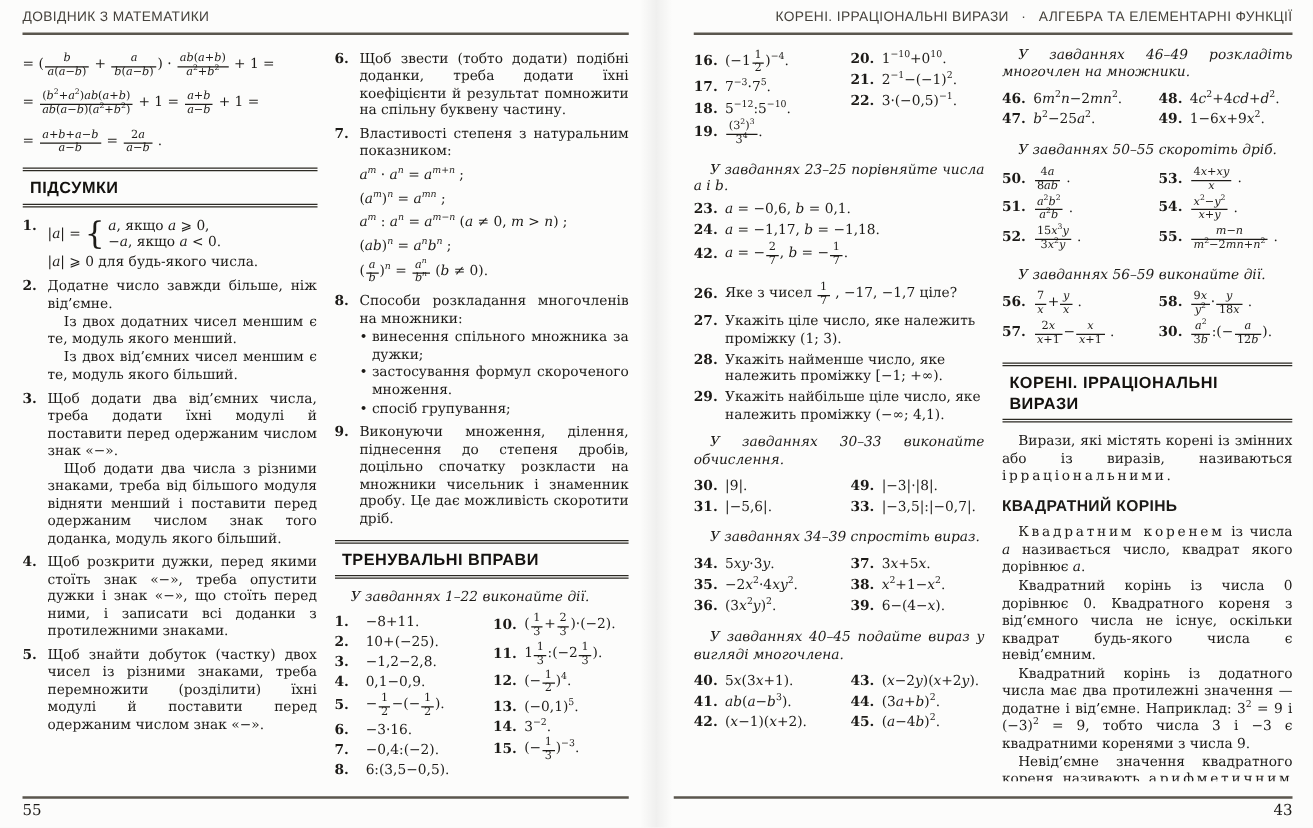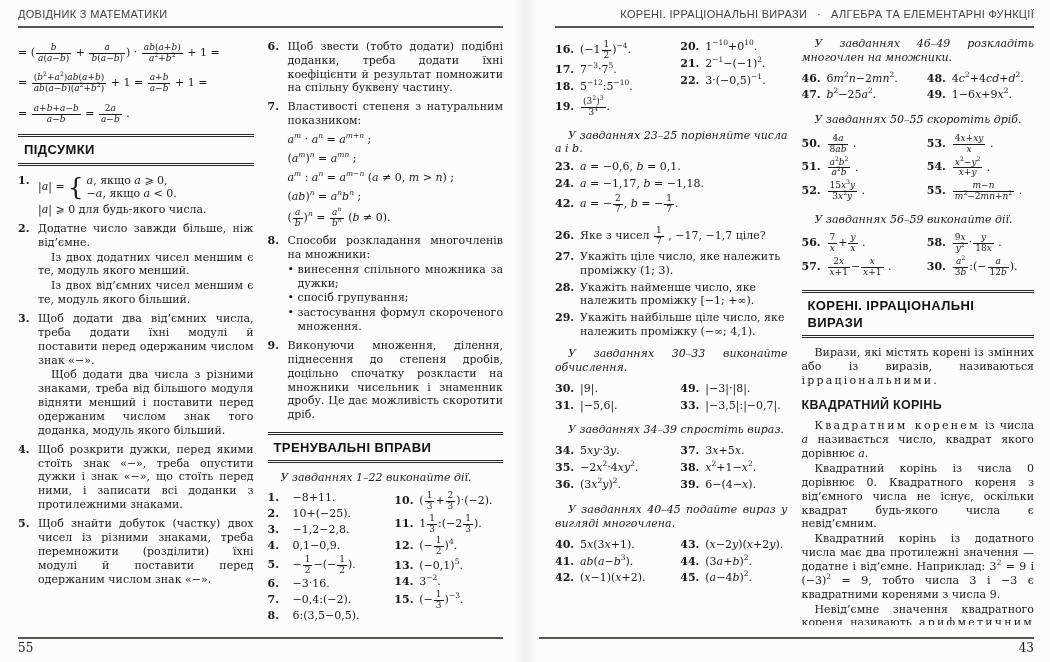--- a/index.html
+++ b/index.html
@@ -146,22 +146,22 @@
           </div>
         </div>
         <div class="sumitem">
           <span class="num">8.</span>
           <div class="body">
             <div>
                 <div class="para">Способи розкладання многочленів на множники:</div>
               </div>
             <div>
                 <div class="bullet">винесення спільного множника за дужки;</div>
+                <div class="bullet">застосування формул скороченого множення.</div>
                 <div class="bullet">спосіб групування;</div>
-                <div class="bullet">застосування формул скороченого множення.</div>
               </div>
           </div>
         </div>
         <div class="sumitem">
           <span class="num">9.</span>
           <div class="body">
               <div class="para">Виконуючи множення, ділення, піднесення до степеня дробів, доцільно спочатку розкласти на множники чисельник і знаменник дробу. Це дає можливість скоротити дріб.</div>
             </div>
         </div>
 

